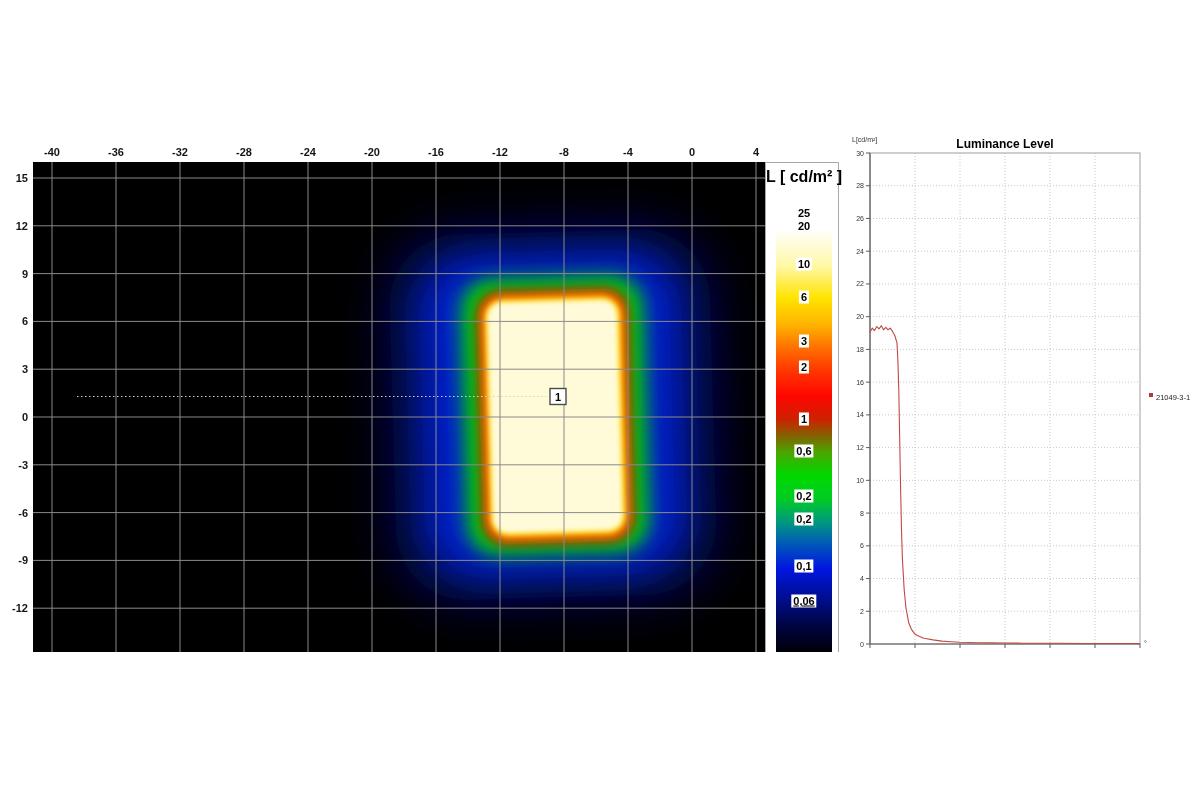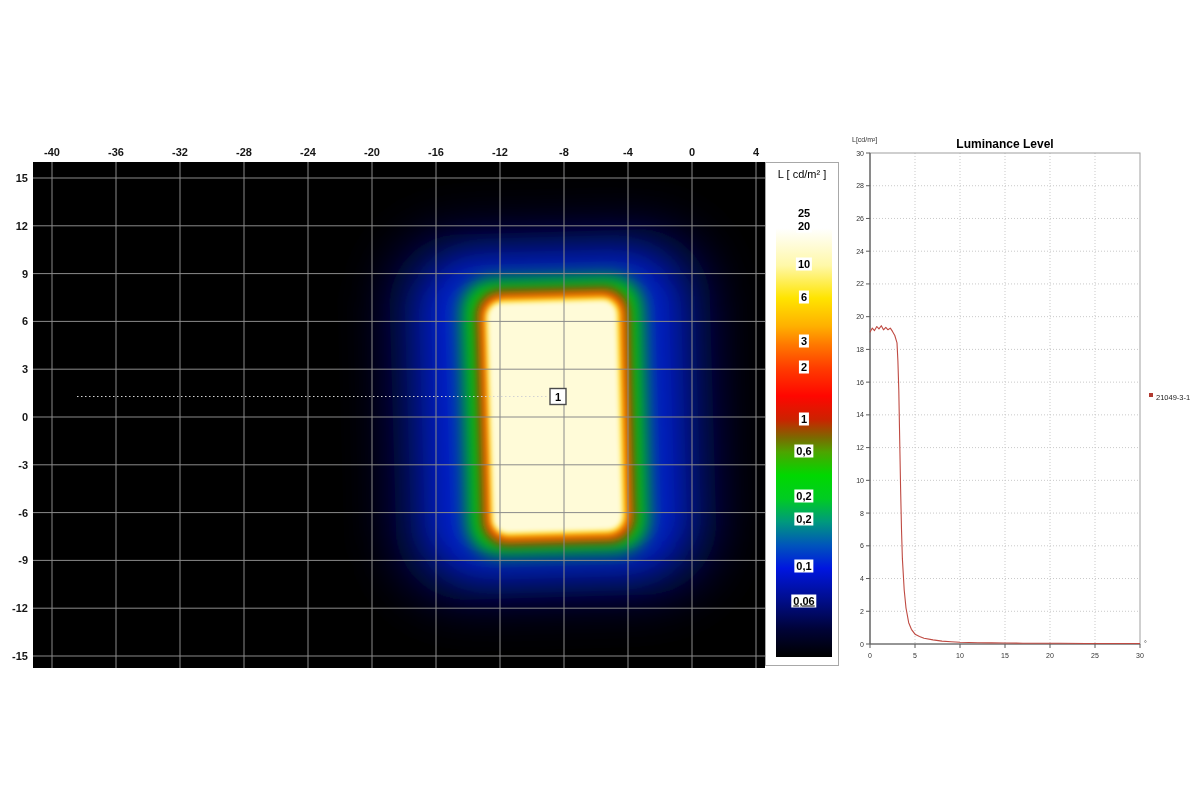--- a/index.html
+++ b/index.html
@@ -1,29 +1,29 @@
 <!DOCTYPE html>
 <html><head>
 <meta charset="utf-8">
 <style>
   html,body{margin:0;padding:0;background:#fff;}
-  .stage{position:relative;width:1200px;height:808px;background:#ffffff;overflow:hidden;
+  .stage{position:relative;width:1200px;height:652px;background:#ffffff;overflow:hidden;
          font-family:"Liberation Sans",sans-serif;}
   svg{position:absolute;}
   #fc-svg{left:0;top:130px;}
   #lc-svg{left:845px;top:130px;}
   .fc-lab{font:bold 11px "Liberation Sans",sans-serif;fill:#161616;}
   .fc-marker-lab{font:bold 11px "Liberation Sans",sans-serif;fill:#000;}
   .lc-title{font:bold 12px "Liberation Sans",sans-serif;fill:#000;}
   .lc-ylab{font:7px "Liberation Sans",sans-serif;fill:#333;}
   .lc-tick{font:7px "Liberation Sans",sans-serif;fill:#333;}
   .lc-leg{font:7.5px "Liberation Sans",sans-serif;fill:#222;}
   .colorbar{position:absolute;left:765px;top:162px;width:74px;height:504px;background:#fff;
             border:1px solid #a8a8a8;box-sizing:border-box;}
-  .cb-title{text-align:center;font-size:11px;color:#000;padding-top:5px;white-space:nowrap;}
+  .cb-title{font-size:16px;color:#000;padding-top:5px;white-space:nowrap;font-weight:bold;}
   .cb-grad{position:absolute;left:10px;right:6px;top:28px;bottom:8px;}
   .cb-chip{position:absolute;left:50%;transform:translate(-50%,-50%);background:#ffffff;
            padding:0 2px;font:bold 11px "Liberation Sans",sans-serif;color:#000;
            line-height:13px;white-space:nowrap;}
 </style>
 </head>
 <body>
 
 <div class="stage">
 

